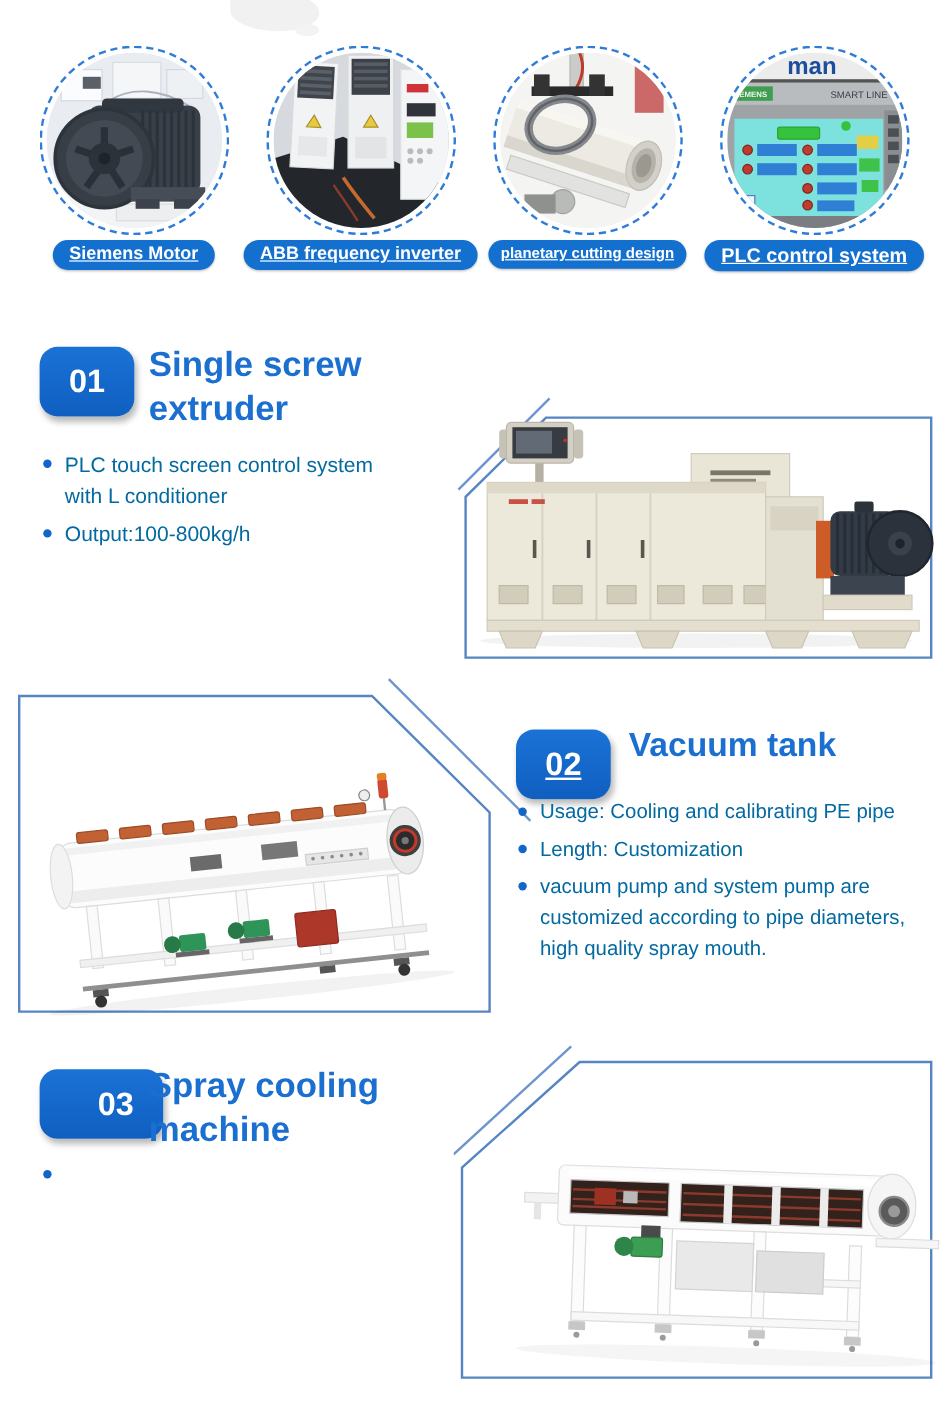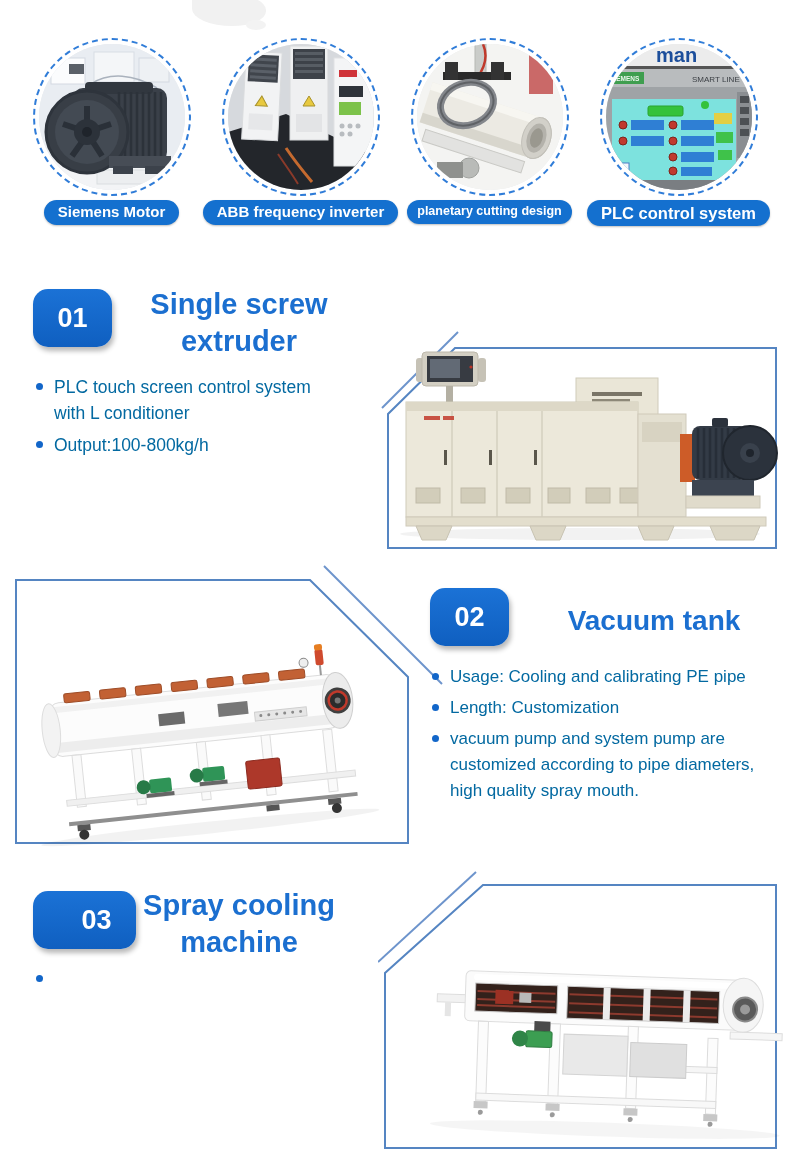--- a/index.html
+++ b/index.html
@@ -14,31 +14,31 @@
     background:#f3f3f3;border-radius:50%;}
 
   
   .features{position:absolute;left:17px;top:38px;width:756px;display:flex;}
   .feature{width:189px;display:flex;flex-direction:column;align-items:center;}
   .photo-ring{width:158px;height:158px;border-radius:50%;border:2px dashed #2f7cd8;
     padding:4px;box-sizing:border-box;background:#fff;}
   .photo{width:146px;height:146px;border-radius:50%;overflow:hidden;background:#e8eaec;}
   .pill{margin-top:4px;background:#1470cf;color:#fff;font-weight:bold;
     border-radius:14px;padding:4px 14px;white-space:nowrap;line-height:1.1;
-    box-shadow:0 1px 2px rgba(0,0,0,.25);}
+    box-shadow:0 1px 2px rgba(0,0,0,.25);text-decoration:underline;}
   .pill-md{font-size:15px;}
   .pill-sm{font-size:12.5px;padding:5px 10px;}
   .pill-lg{font-size:16.5px;}
 
   
   .badge{position:absolute;width:79px;height:58px;border-radius:15px;
     background:linear-gradient(#1b72d6,#0f5fc0);color:#fff;font-size:27px;font-weight:bold;
     display:flex;align-items:center;justify-content:center;
     box-shadow:2px 4px 5px rgba(0,0,0,.28);}
-  .sec-title{position:absolute;color:#1b6fd0;font-weight:bold;line-height:37px;text-align:center;}
+  .sec-title{position:absolute;color:#1b6fd0;font-weight:bold;line-height:37px;}
   .title-1,.title-3{font-size:29px;width:230px;left:124px;}
   .title-2{font-size:28px;width:260px;}
 
   .bullets{position:absolute;display:flex;flex-direction:column;gap:6px;}
   .bullet{display:flex;align-items:flex-start;}
   .dot{flex:0 0 auto;width:7px;height:7px;border-radius:50%;background:#1266c9;margin:9px 11px 0 0;}
   .btext{font-size:17.5px;line-height:26px;color:#0369a1;}
   .bullets-1{left:36px;top:374px;width:320px;}
   .bullets-1 .btext{width:292px;}
   .bullets-2{left:432px;top:664px;width:340px;gap:5px;}
@@ -376,21 +376,21 @@
       <g fill="#555">
         <rect x="58" y="252" width="13" height="6"></rect>
           <rect x="248" y="252" width="13" height="6"></rect>
         <rect x="310" y="252" width="13" height="6"></rect>
       </g>
       <circle cx="64" cy="262" r="5" fill="#333"></circle>
         <circle cx="318" cy="262" r="5" fill="#333"></circle>
     </g>
   </svg>
 
-  <div class="badge" style="left:430px;top:588px;">02</div>
+  <div class="badge" style="left:430px;top:608px;text-decoration:underline;">02</div>
   <div class="sec-title title-2" style="left:524px;top:602px;">Vacuum tank</div>
   <div class="bullets bullets-2">
     <div class="bullet">
       <span class="dot"></span>
       <span class="btext">Usage: Cooling and calibrating PE pipe</span>
     </div>
     <div class="bullet">
       <span class="dot"></span>
       <span class="btext">Length: Customization</span>
     </div>

